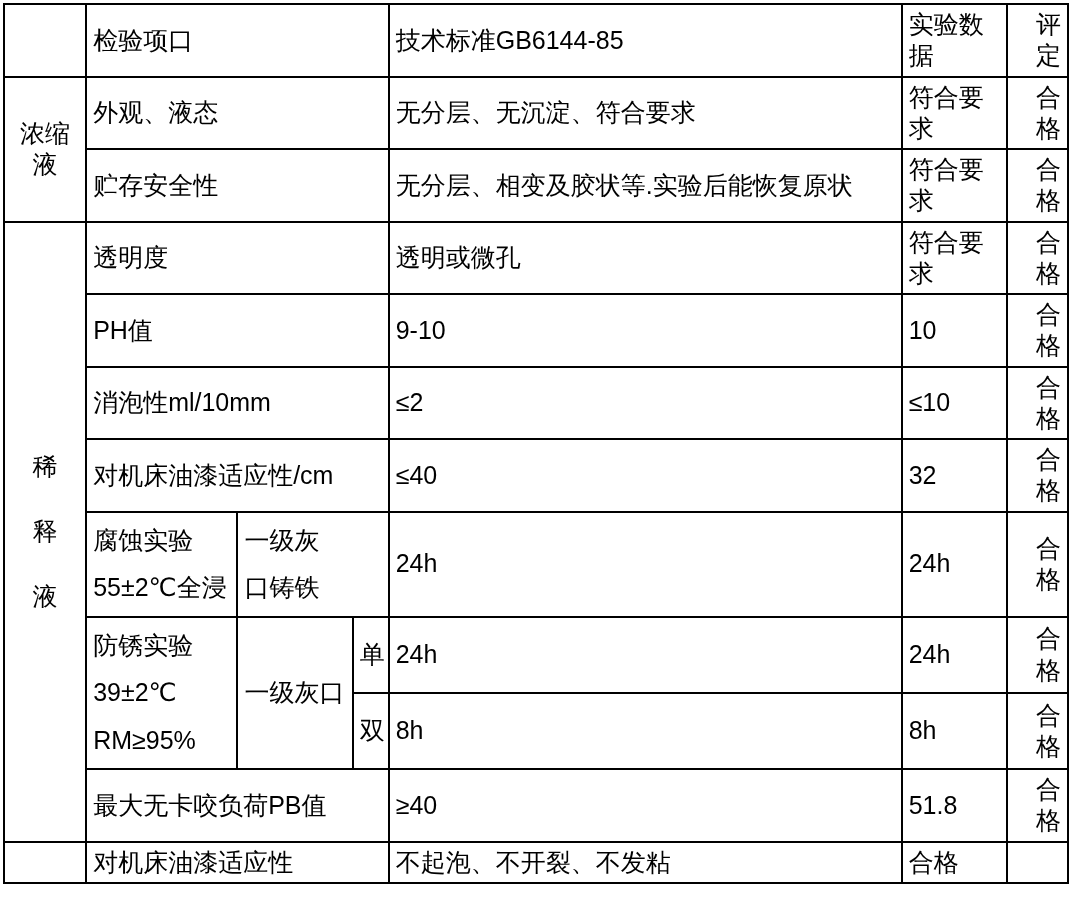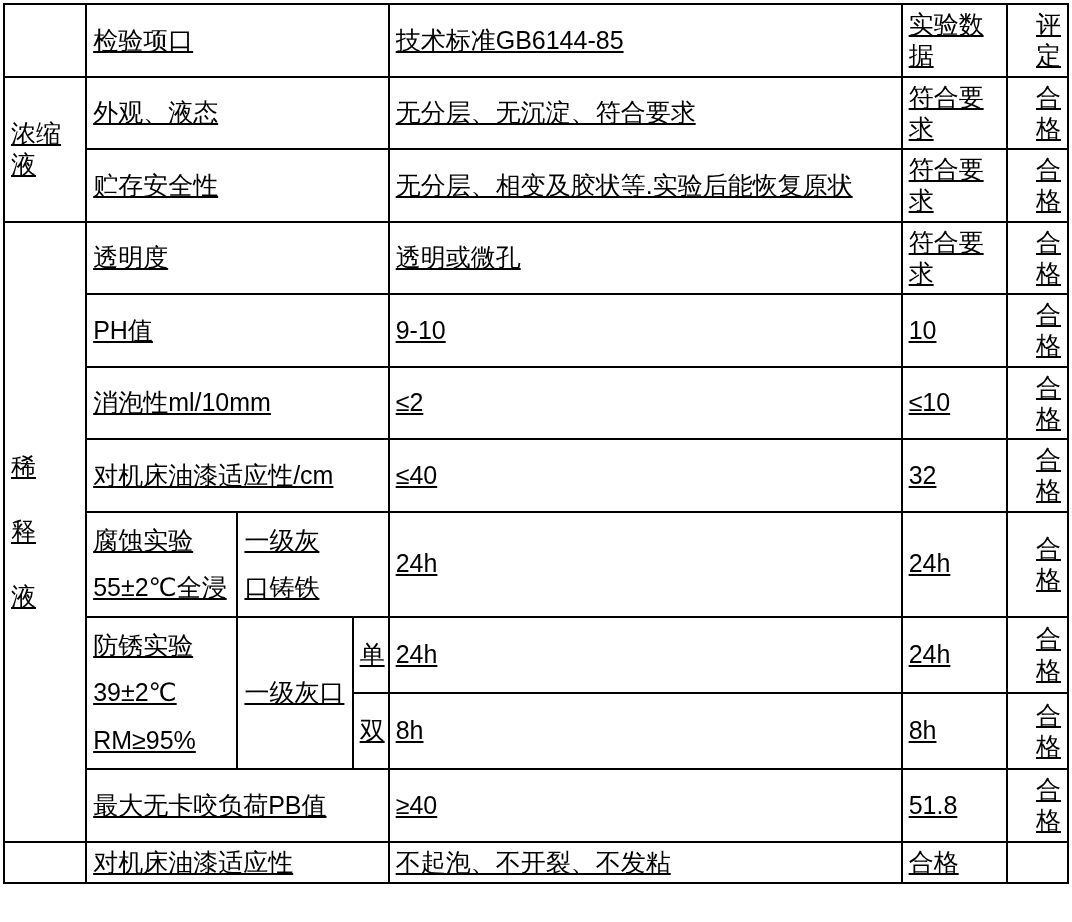--- a/index.html
+++ b/index.html
@@ -17,32 +17,31 @@
     position: relative;
     background: #ffffff;
     overflow: hidden;
   }
   table.spec {
     border-collapse: collapse;
     table-layout: fixed;
     width: 1066px;
     margin: 3px 12px 0 3px;
     border: 2px solid #000000;
-    text-decoration: underline;
   }
   table.spec td {
     border: 2px solid #000000;
     padding: 4px 6px;
     font-size: 25px;
     line-height: 1.25;
     vertical-align: middle;
     word-break: break-all;
   }
   td.side-label {
-    text-align: left;
+    text-align: center;
     font-size: 25px;
     padding: 4px 2px 4px 2px;
   }
   td.side-label.vert {
     letter-spacing: 0;
   }
   .vert-stack {
     display: block;
     line-height: 2.6;
   }

